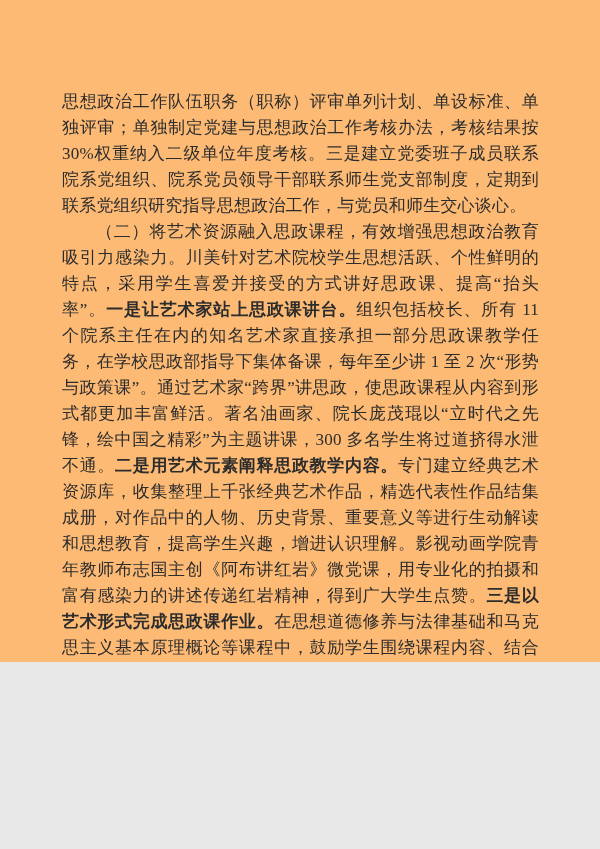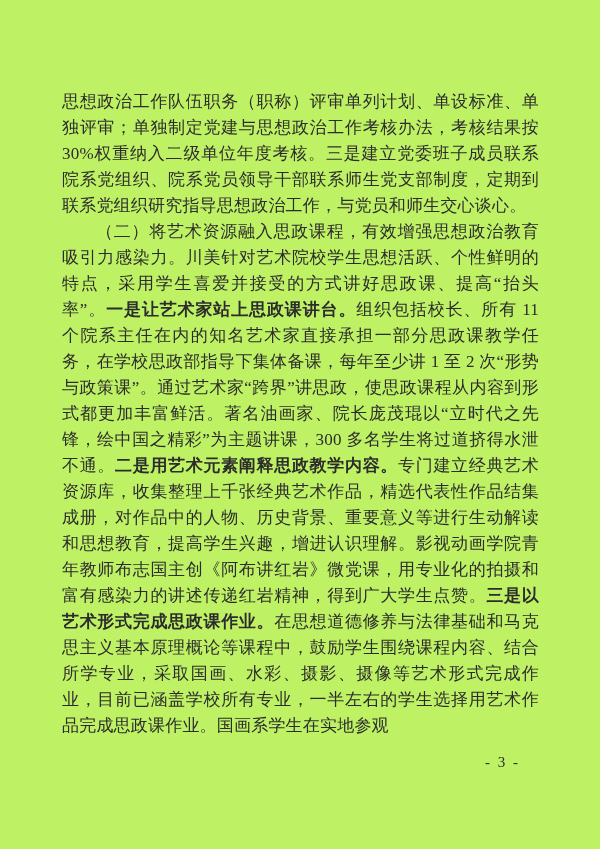--- a/index.html
+++ b/index.html
@@ -3,23 +3,23 @@
 <meta charset="utf-8">
 <style>
   html, body {
     margin: 0;
     padding: 0;
     background: #e8e8e8;
   }
   .page {
     position: relative;
     width: 600px;
-    height: 849px;
+    height: 662px;
     margin: 0 auto;
-    background: #bef264;
+    background: #fdba74;
     overflow: hidden;
     font-family: "Liberation Serif", "DejaVu Serif", serif;
   }
   .doc-body {
     position: absolute;
     left: 62px;
     top: 89px;
     width: 477px;
   }
   .para {

